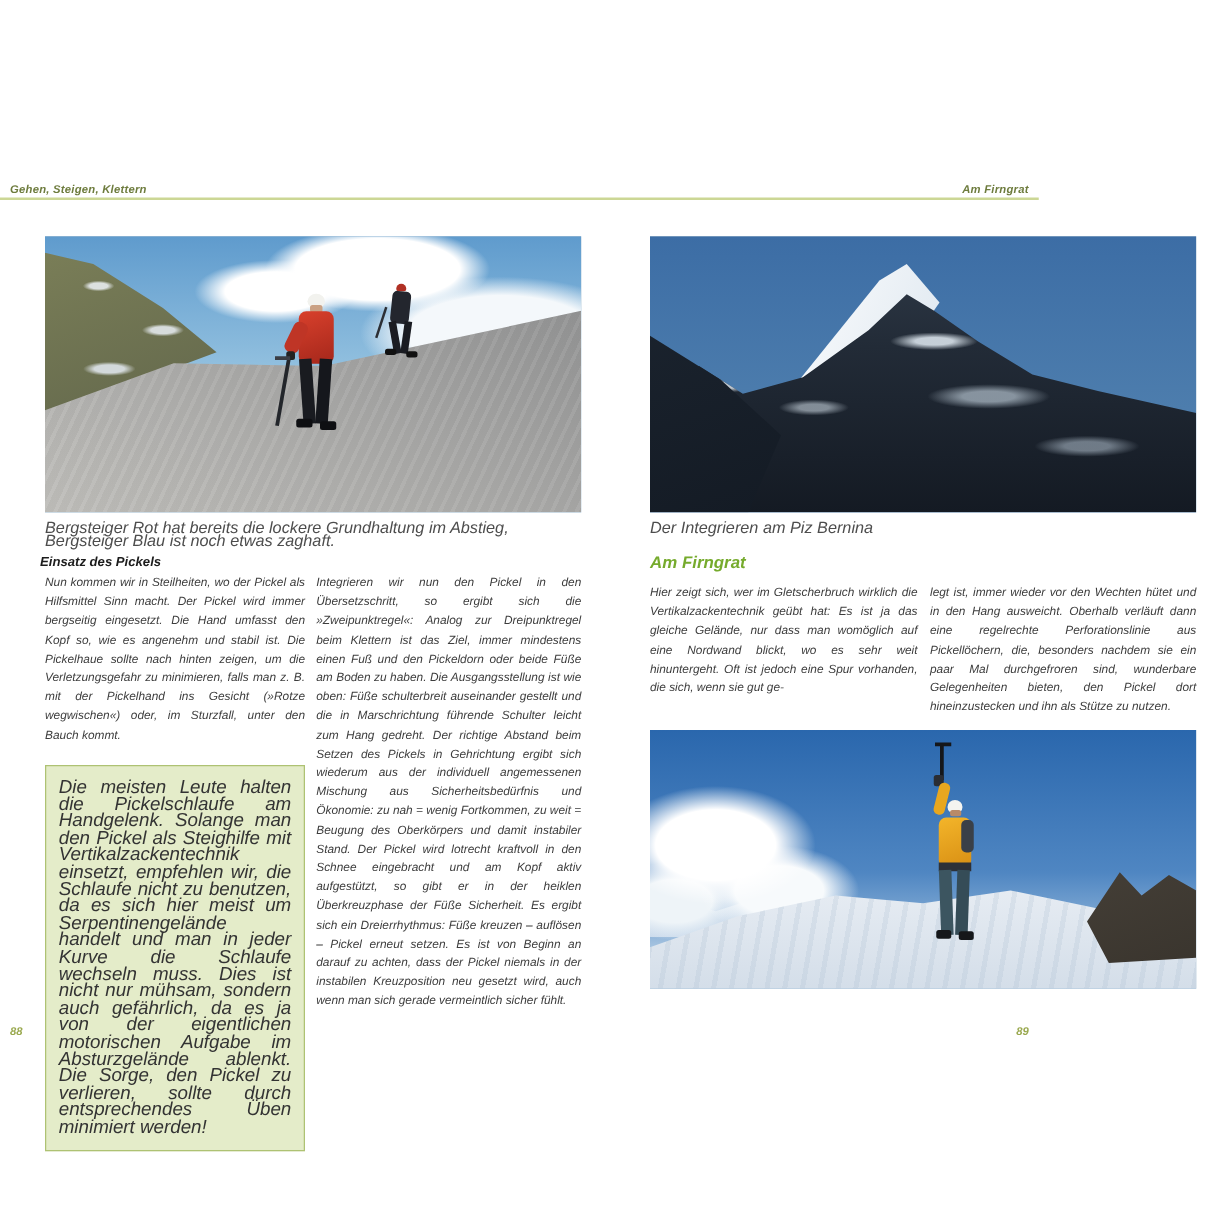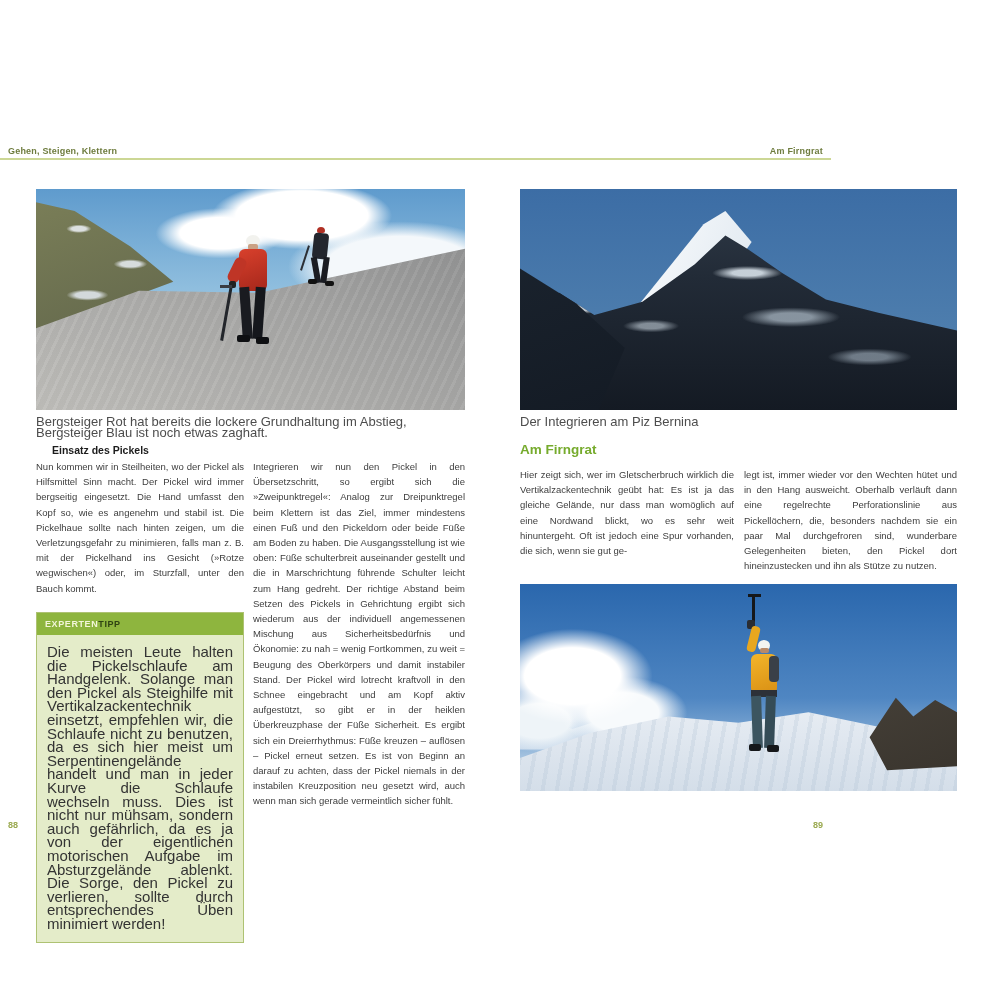--- a/index.html
+++ b/index.html
@@ -1,18 +1,18 @@
 <!DOCTYPE html>
 <html><head>
 <meta charset="utf-8">
 <style>
   html,body{margin:0;padding:0;background:#ffffff;width:984px;height:984px;overflow:hidden;
     font-family:"Liberation Sans","DejaVu Sans",sans-serif;}
   .abs{position:absolute;}
-  #spread{position:relative;width:831px;height:984px;background:#ffffff;}
+  #spread{position:relative;width:831px;height:984px;background:#ffffff;font-style:italic;}
 
   
   .runhead{font-size:9px;font-weight:bold;color:#6e7c3e;letter-spacing:.2px;}
   #rule{left:0;right:0;top:158px;height:2px;background:#ccd795;}
 
   
   .caption{font-size:13px;color:#4d4d4d;line-height:11px;}
   .bodytext{font-size:9.5px;line-height:15.2px;color:#3d3d3d;text-align:justify;}
   .h-black{font-size:10.5px;font-weight:bold;color:#1c1c1c;}
   .h-green{font-size:13.5px;font-weight:bold;color:#76ab2d;}
@@ -120,28 +120,25 @@
       <div class="part" style="left:-4px;top:50px;width:2.5px;height:56px;background:#23262b;transform:rotate(10deg);"></div>
       <div class="part" style="left:-9px;top:50px;width:12px;height:3px;background:#3a3d44;"></div>
       <div class="part" style="left:12px;top:52px;width:10px;height:52px;background:#191b20;transform:rotate(-4deg);"></div>
       <div class="part" style="left:25px;top:52px;width:10px;height:52px;background:#15171c;transform:rotate(4deg);"></div>
       <div class="part" style="left:8px;top:100px;width:13px;height:7px;background:#0e0f12;border-radius:2px;"></div>
       <div class="part" style="left:27px;top:102px;width:13px;height:7px;background:#0e0f12;border-radius:2px;"></div>
     </div>
   </div>
   <div class="abs caption" style="left:36px;top:416px;width:429px;">Bergsteiger Rot hat bereits die lockere Grundhaltung im Abstieg, Bergsteiger Blau ist noch etwas zaghaft.</div>
 
-  <div class="abs h-black" style="left:52px;top:444px;text-align:center;">Einsatz des Pickels</div>
+  <div class="abs h-black" style="left:32px;top:444px;text-align:center;">Einsatz des Pickels</div>
 
   <div class="abs bodytext" style="left:36px;top:459px;width:208px;">Nun kommen wir in Steilheiten, wo der Pickel als Hilfsmittel Sinn macht. Der Pickel wird immer bergseitig eingesetzt. Die Hand umfasst den Kopf so, wie es angenehm und stabil ist. Die Pickelhaue sollte nach hinten zeigen, um die Verletzungsgefahr zu minimieren, falls man z. B. mit der Pickelhand ins Gesicht (»Rotze wegwischen«) oder, im Sturzfall, unter den Bauch kommt.</div>
 
   <div class="abs" id="tipbox">
-    <div id="tipbar">
-      <span class="lab1">EXPERTEN</span><span class="lab2">TIPP</span>
-    </div>
     <div id="tiptext">Die meisten Leute halten die Pickelschlaufe am Handgelenk. Solange man den Pickel als Steighilfe mit Vertikalzackentechnik einsetzt, empfehlen wir, die Schlaufe nicht zu benutzen, da es sich hier meist um Serpentinengelände handelt und man in jeder Kurve die Schlaufe wechseln muss. Dies ist nicht nur mühsam, sondern auch gefährlich, da es ja von der eigentlichen motorischen Aufgabe im Absturzgelände ablenkt. Die Sorge, den Pickel zu verlieren, sollte durch entsprechendes Üben minimiert werden!</div>
   </div>
 
   <div class="abs bodytext" style="left:253px;top:459px;width:212px;">Integrieren wir nun den Pickel in den Übersetzschritt, so ergibt sich die »Zweipunktregel«: Analog zur Dreipunktregel beim Klettern ist das Ziel, immer mindestens einen Fuß und den Pickeldorn oder beide Füße am Boden zu haben. Die Ausgangsstellung ist wie oben: Füße schulterbreit auseinander gestellt und die in Marschrichtung führende Schulter leicht zum Hang gedreht. Der richtige Abstand beim Setzen des Pickels in Gehrichtung ergibt sich wiederum aus der individuell angemessenen Mischung aus Sicherheitsbedürfnis und Ökonomie: zu nah = wenig Fortkommen, zu weit = Beugung des Oberkörpers und damit instabiler Stand. Der Pickel wird lotrecht kraftvoll in den Schnee eingebracht und am Kopf aktiv aufgestützt, so gibt er in der heiklen Überkreuzphase der Füße Sicherheit. Es ergibt sich ein Dreierrhythmus: Füße kreuzen – auflösen – Pickel erneut setzen. Es ist von Beginn an darauf zu achten, dass der Pickel niemals in der instabilen Kreuzposition neu gesetzt wird, auch wenn man sich gerade vermeintlich sicher fühlt.</div>
 
   <div class="abs pagenum" style="left:8px;top:820px;">88</div>
 
   <div class="abs photo" id="p2">
     <div class="fill p2-sky"></div>
     <div class="fill p2-snowridge"></div>

